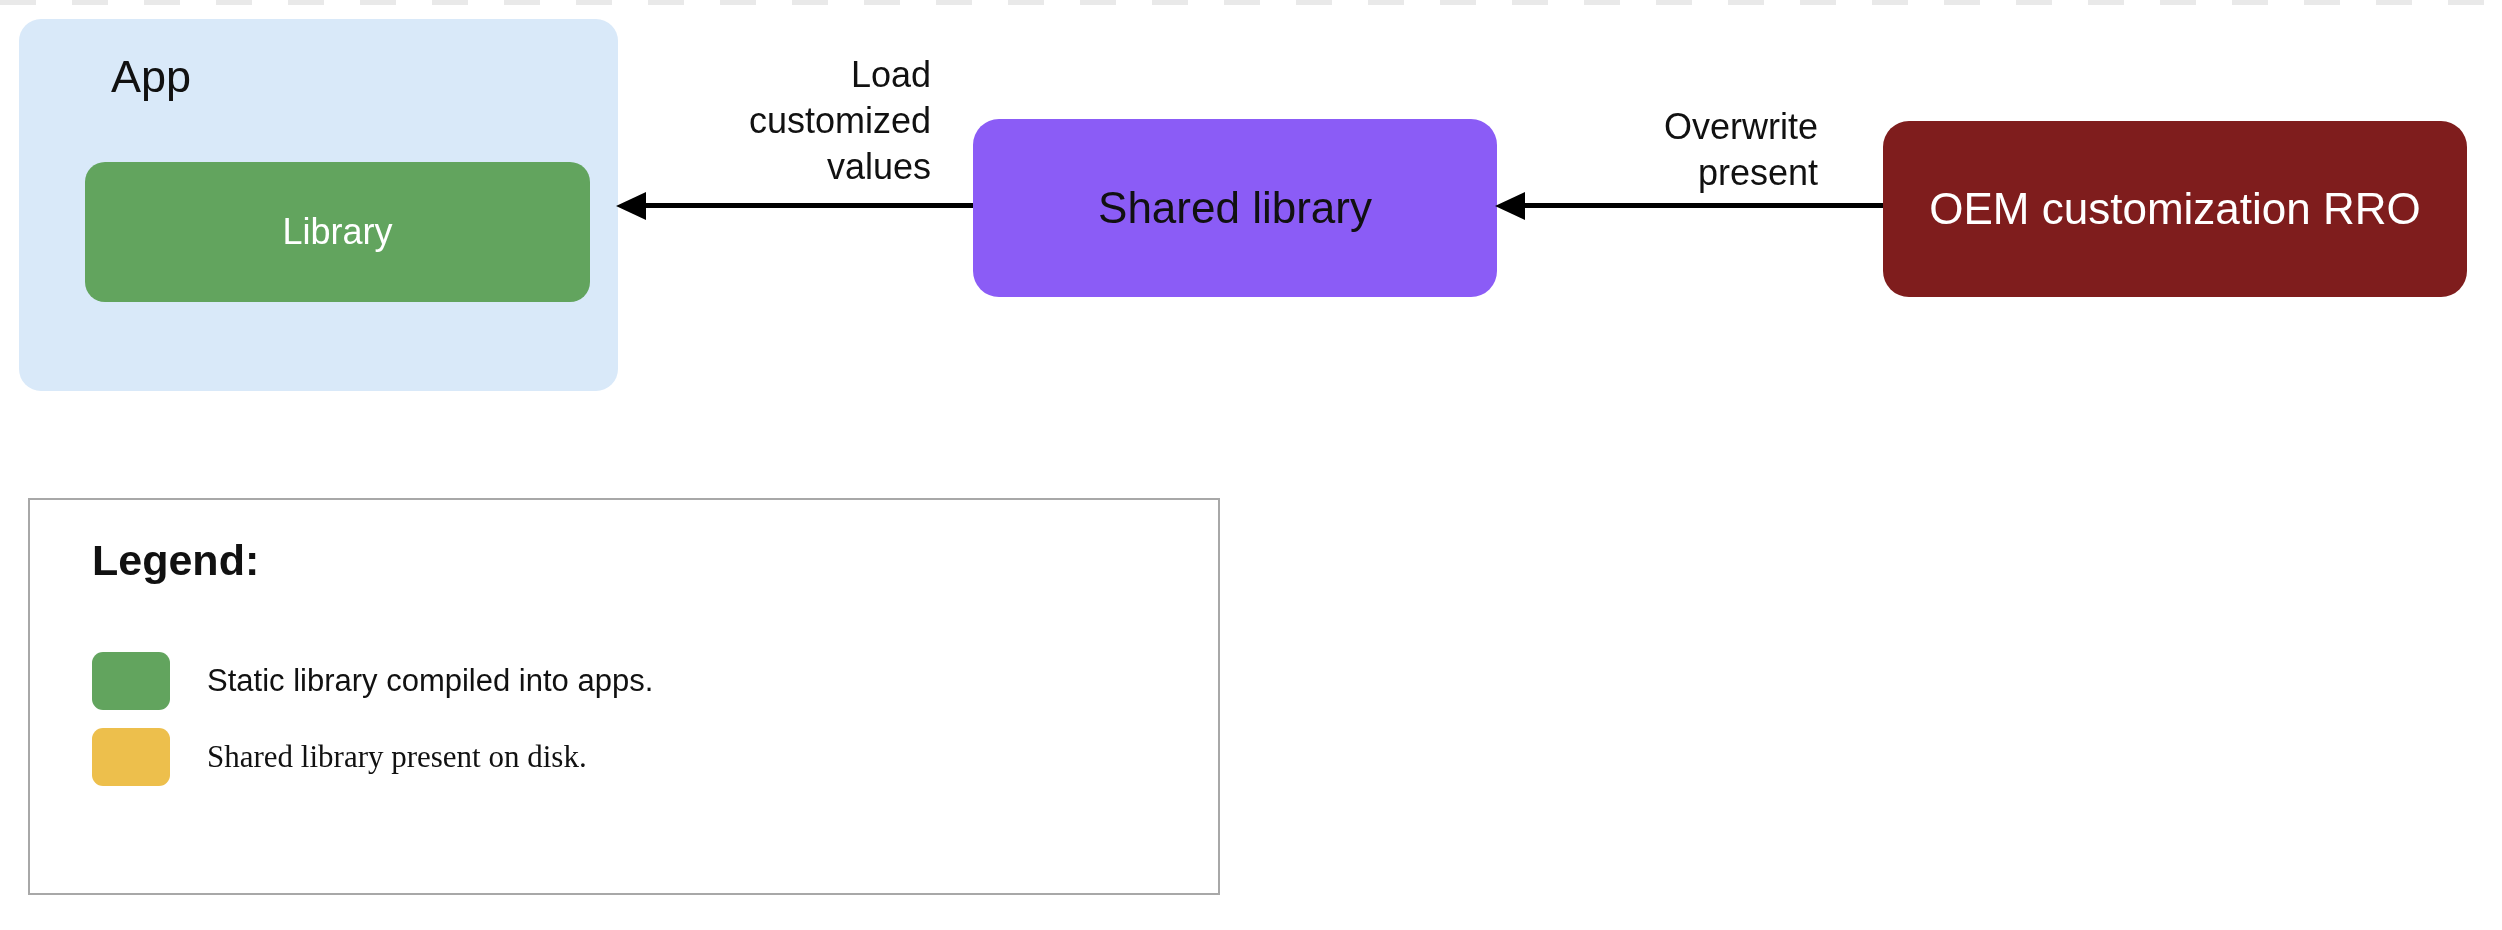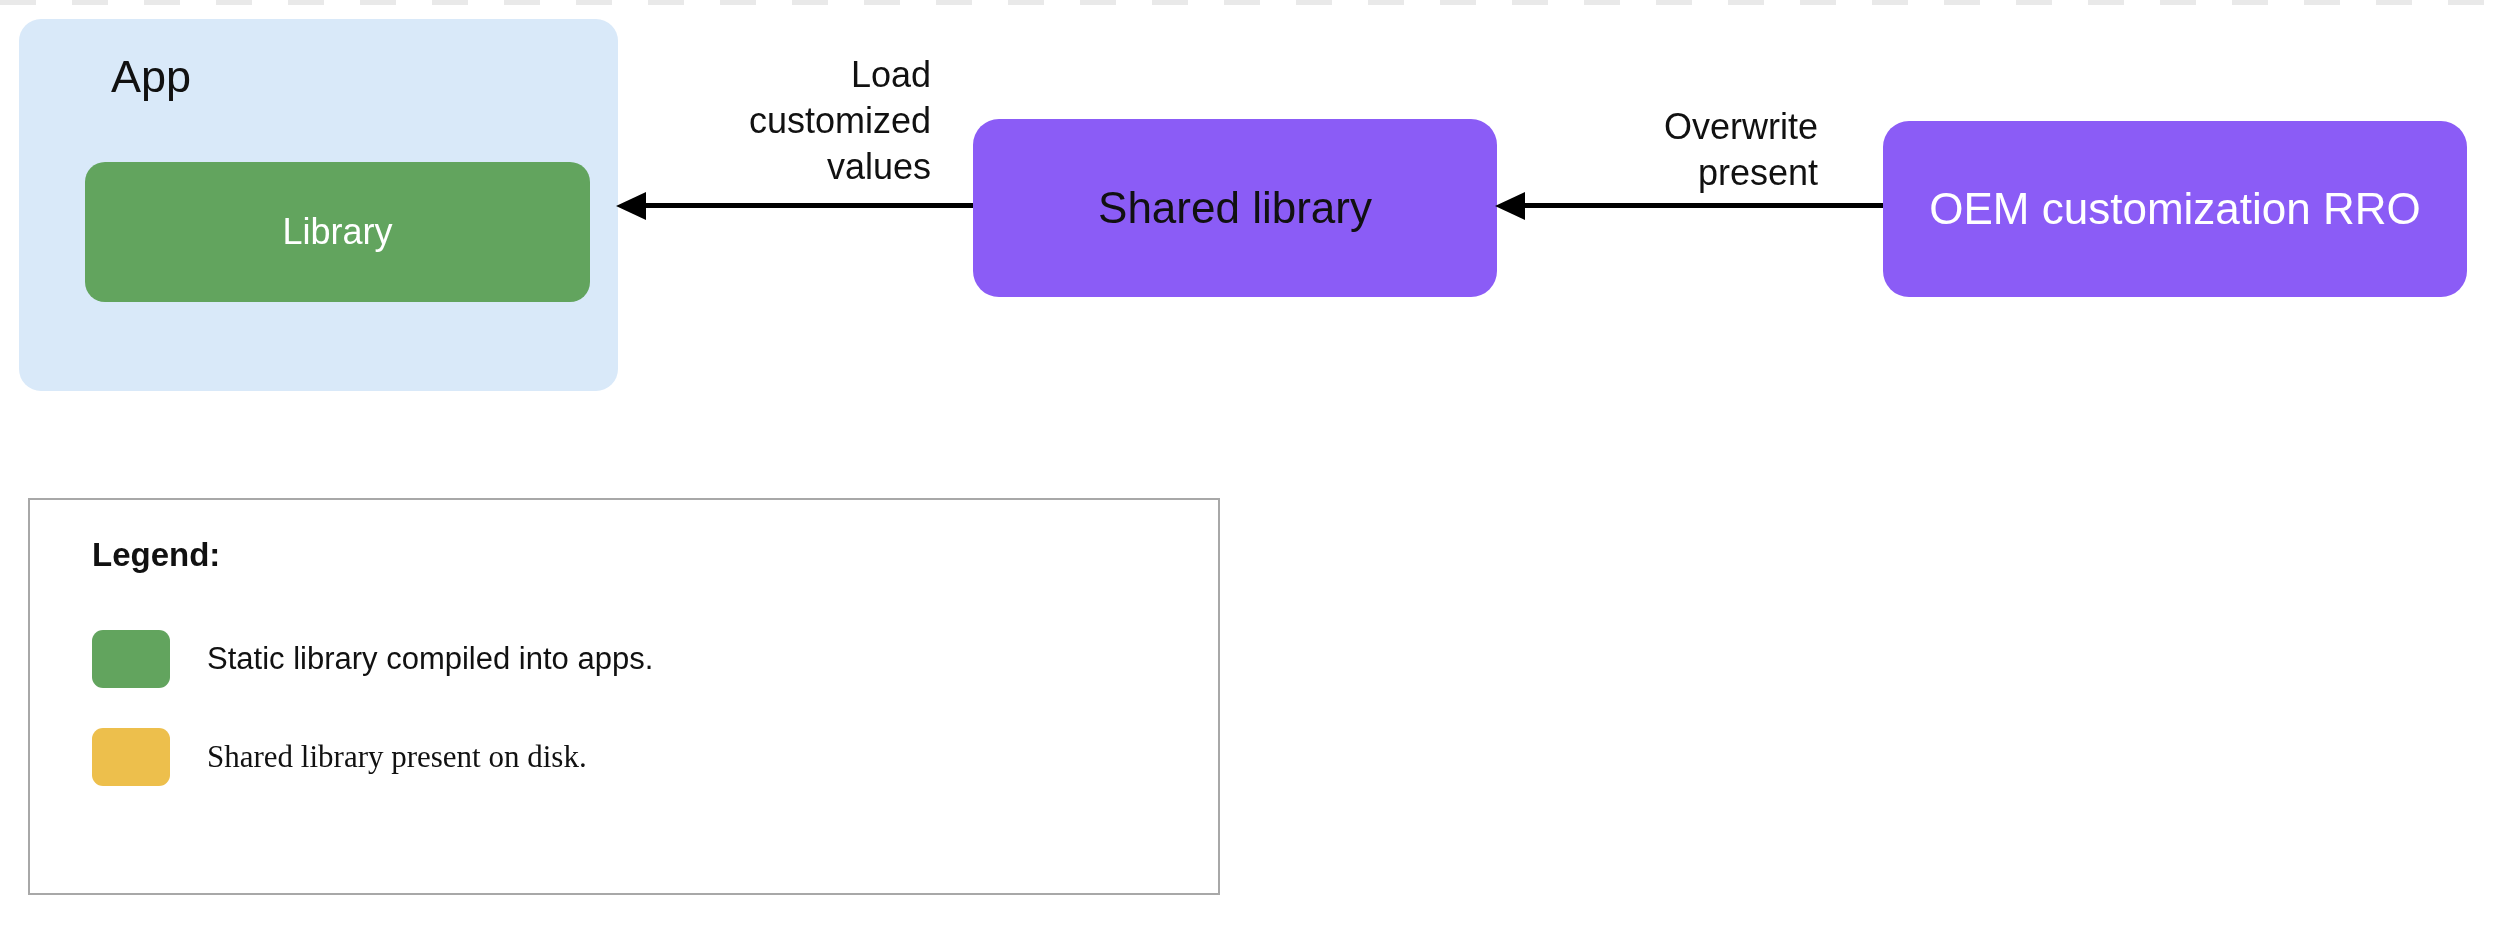--- a/index.html
+++ b/index.html
@@ -68,32 +68,32 @@
     position: absolute;
     left: 28px; top: 498px;
     width: 1192px; height: 397px;
     border: 2px solid #a8a8a8;
     background: #ffffff;
     box-sizing: border-box;
   }
   .legend-title {
     position: absolute;
     left: 62px; top: 36px;
-    font-size: 33px;
+    font-size: 43px;
     font-weight: bold;
   }
   .legend-row {
     position: absolute;
     left: 62px;
     height: 58px;
     display: flex;
     align-items: center;
     gap: 37px;
   }
-  #legend-row-static    { top: 130px; justify-content: flex-end; }
+  #legend-row-static    { top: 152px; justify-content: flex-end; }
   #legend-row-shared    { top: 228px; font-family: Liberation Serif, serif; }
   #legend-row-oem       { top: 305px; }
   .swatch { width: 78px; height: 58px; border-radius: 11px; flex: none; }
   .legend-text { font-size: 31px; white-space: nowrap; }
   .italic { font-style: italic; }
 </style>
 </head>
 <body>
 
 <div class="canvas">
@@ -104,21 +104,21 @@
     <span id="app-label">App</span>
     <div class="box" id="library-box" style="position: absolute; background: rgb(98, 164, 94);">
       <span>Library</span>
     </div>
   </div>
 
   <div class="box" id="shared-box" style="background: #8b5cf6;">
     <span>Shared library</span>
   </div>
 
-  <div class="box" id="oem-box" style="background: #8b5cf6;">
+  <div class="box" id="oem-box" style="background: #7f1d1d;">
     <span>OEM customization RRO</span>
   </div>
 
   <div class="arrow-line" id="arrow-load-line"></div>
   <div class="arrow-head" id="arrow-load-head"></div>
   <div class="arrow-label" id="label-load">Load customized values</div>
 
   <div class="arrow-line" id="arrow-overwrite-line"></div>
   <div class="arrow-head" id="arrow-overwrite-head"></div>
   <div class="arrow-label" id="label-overwrite">Overwrite present</div>

